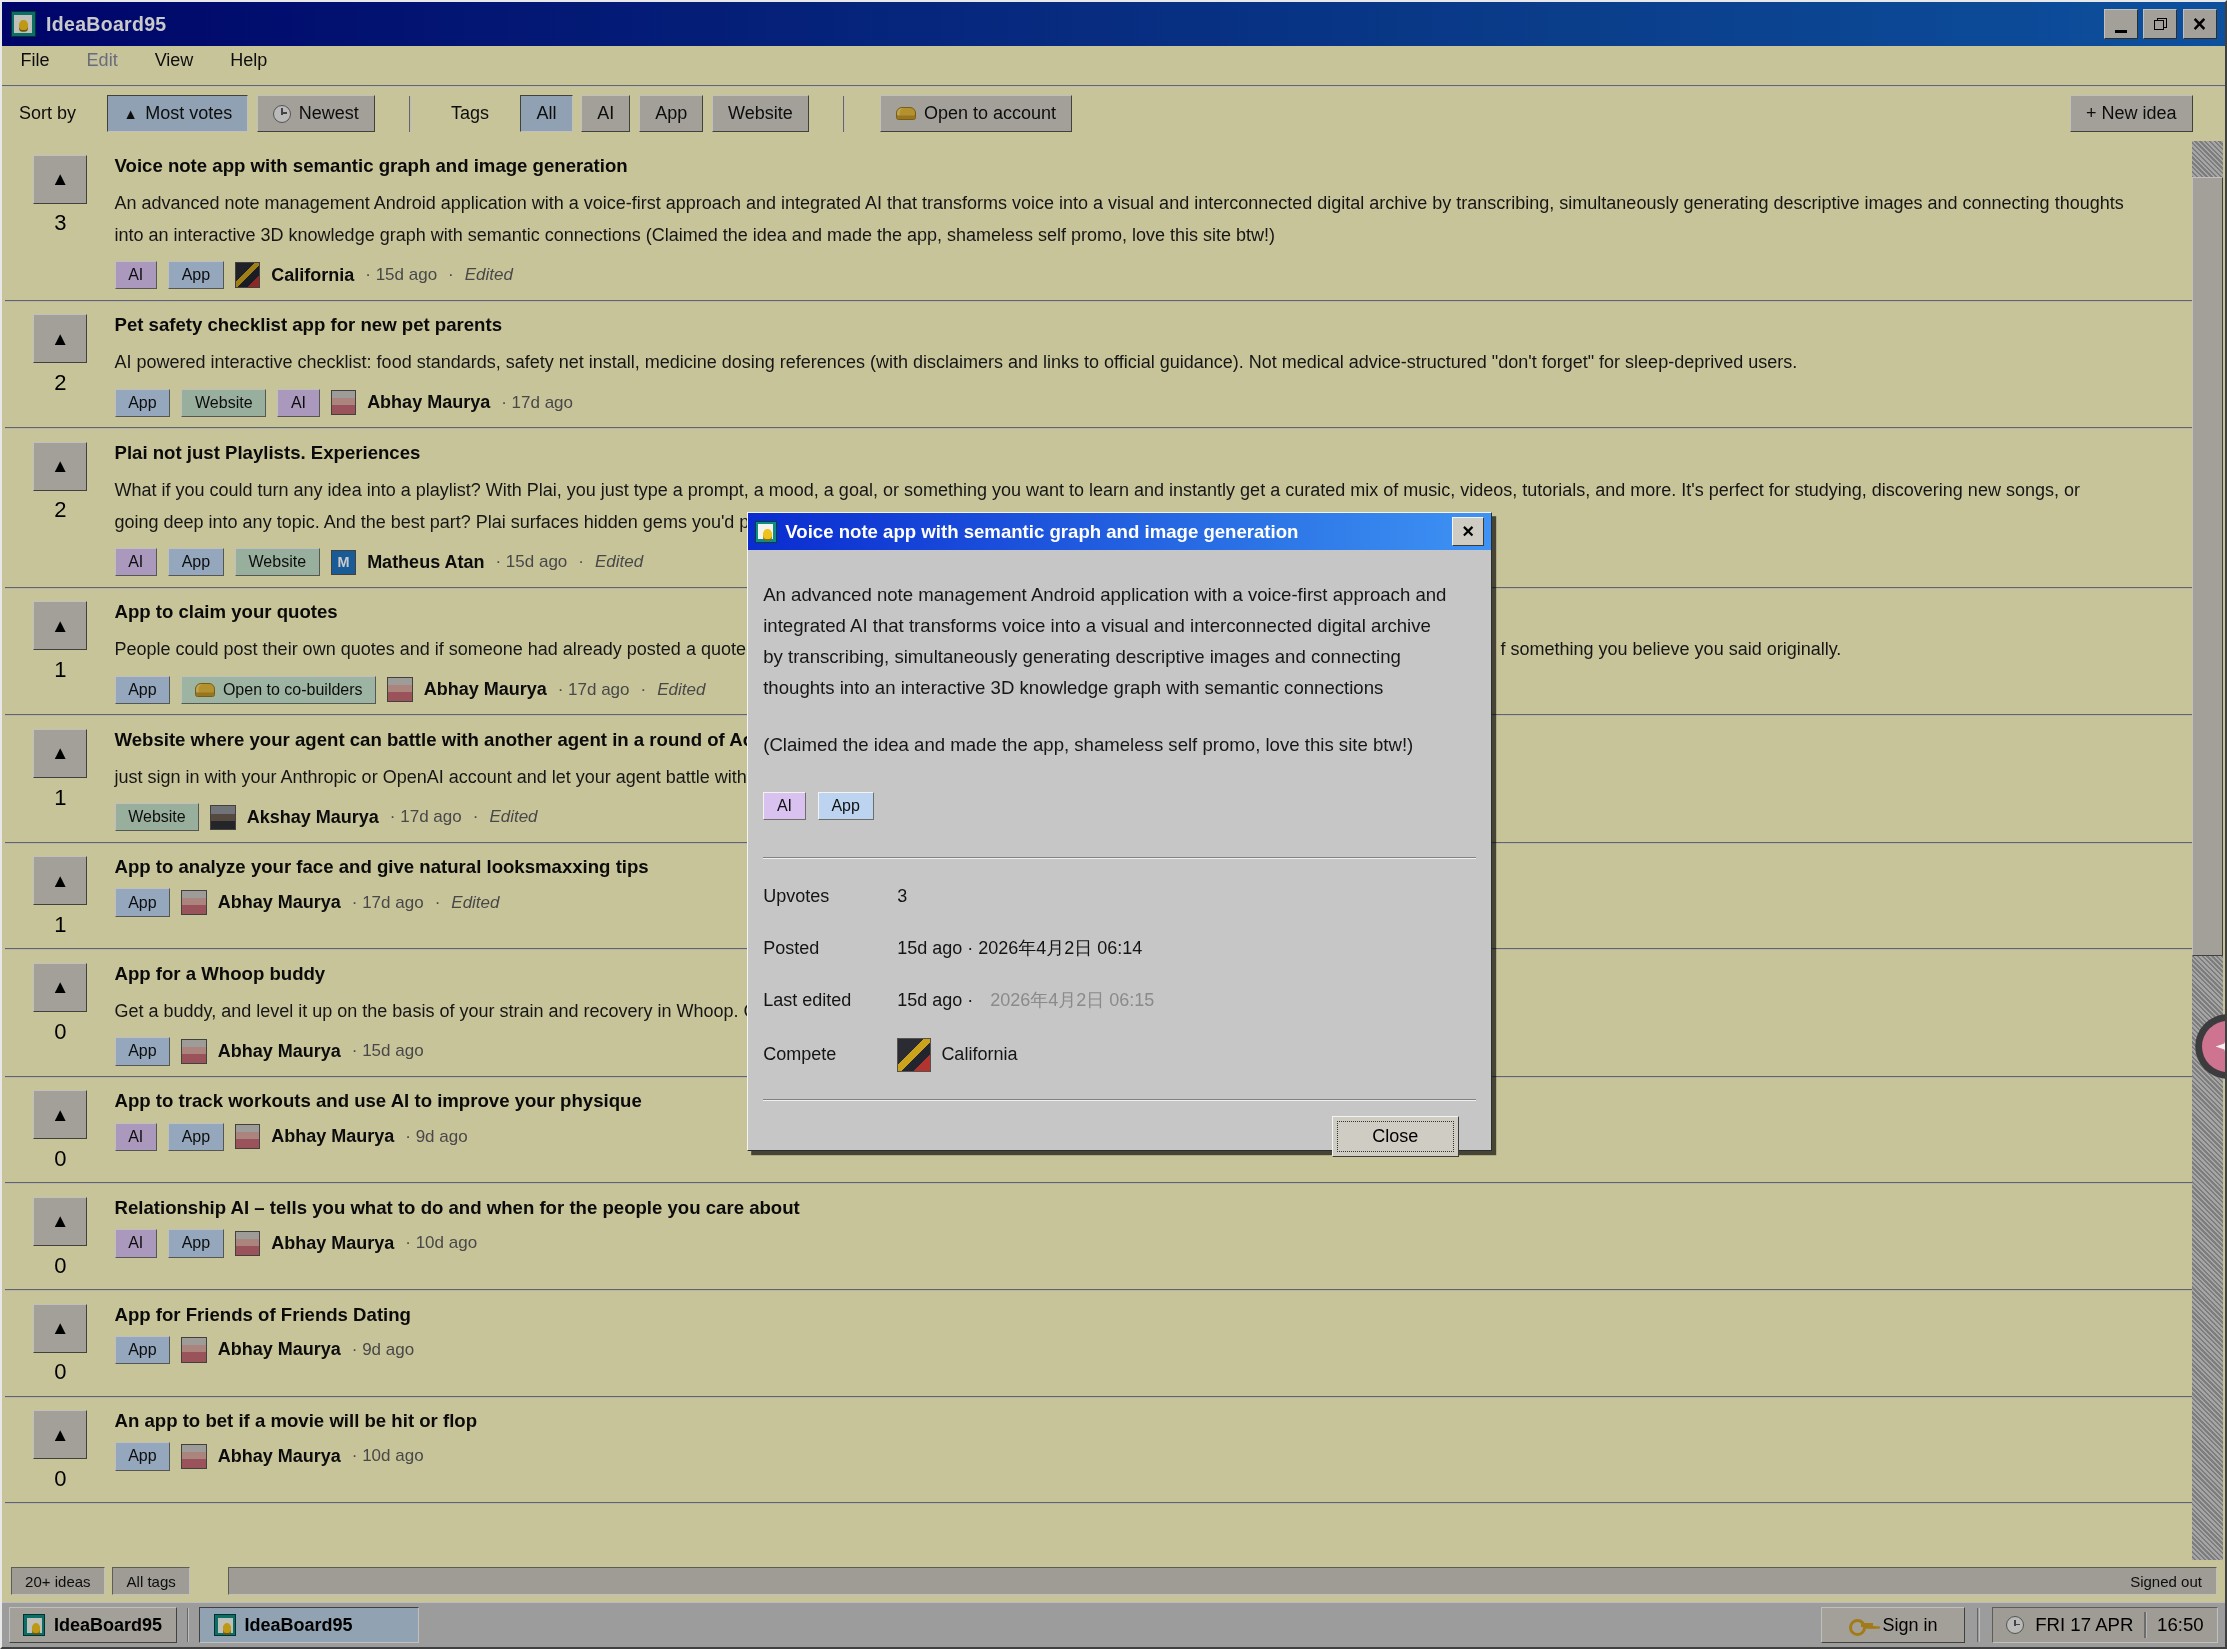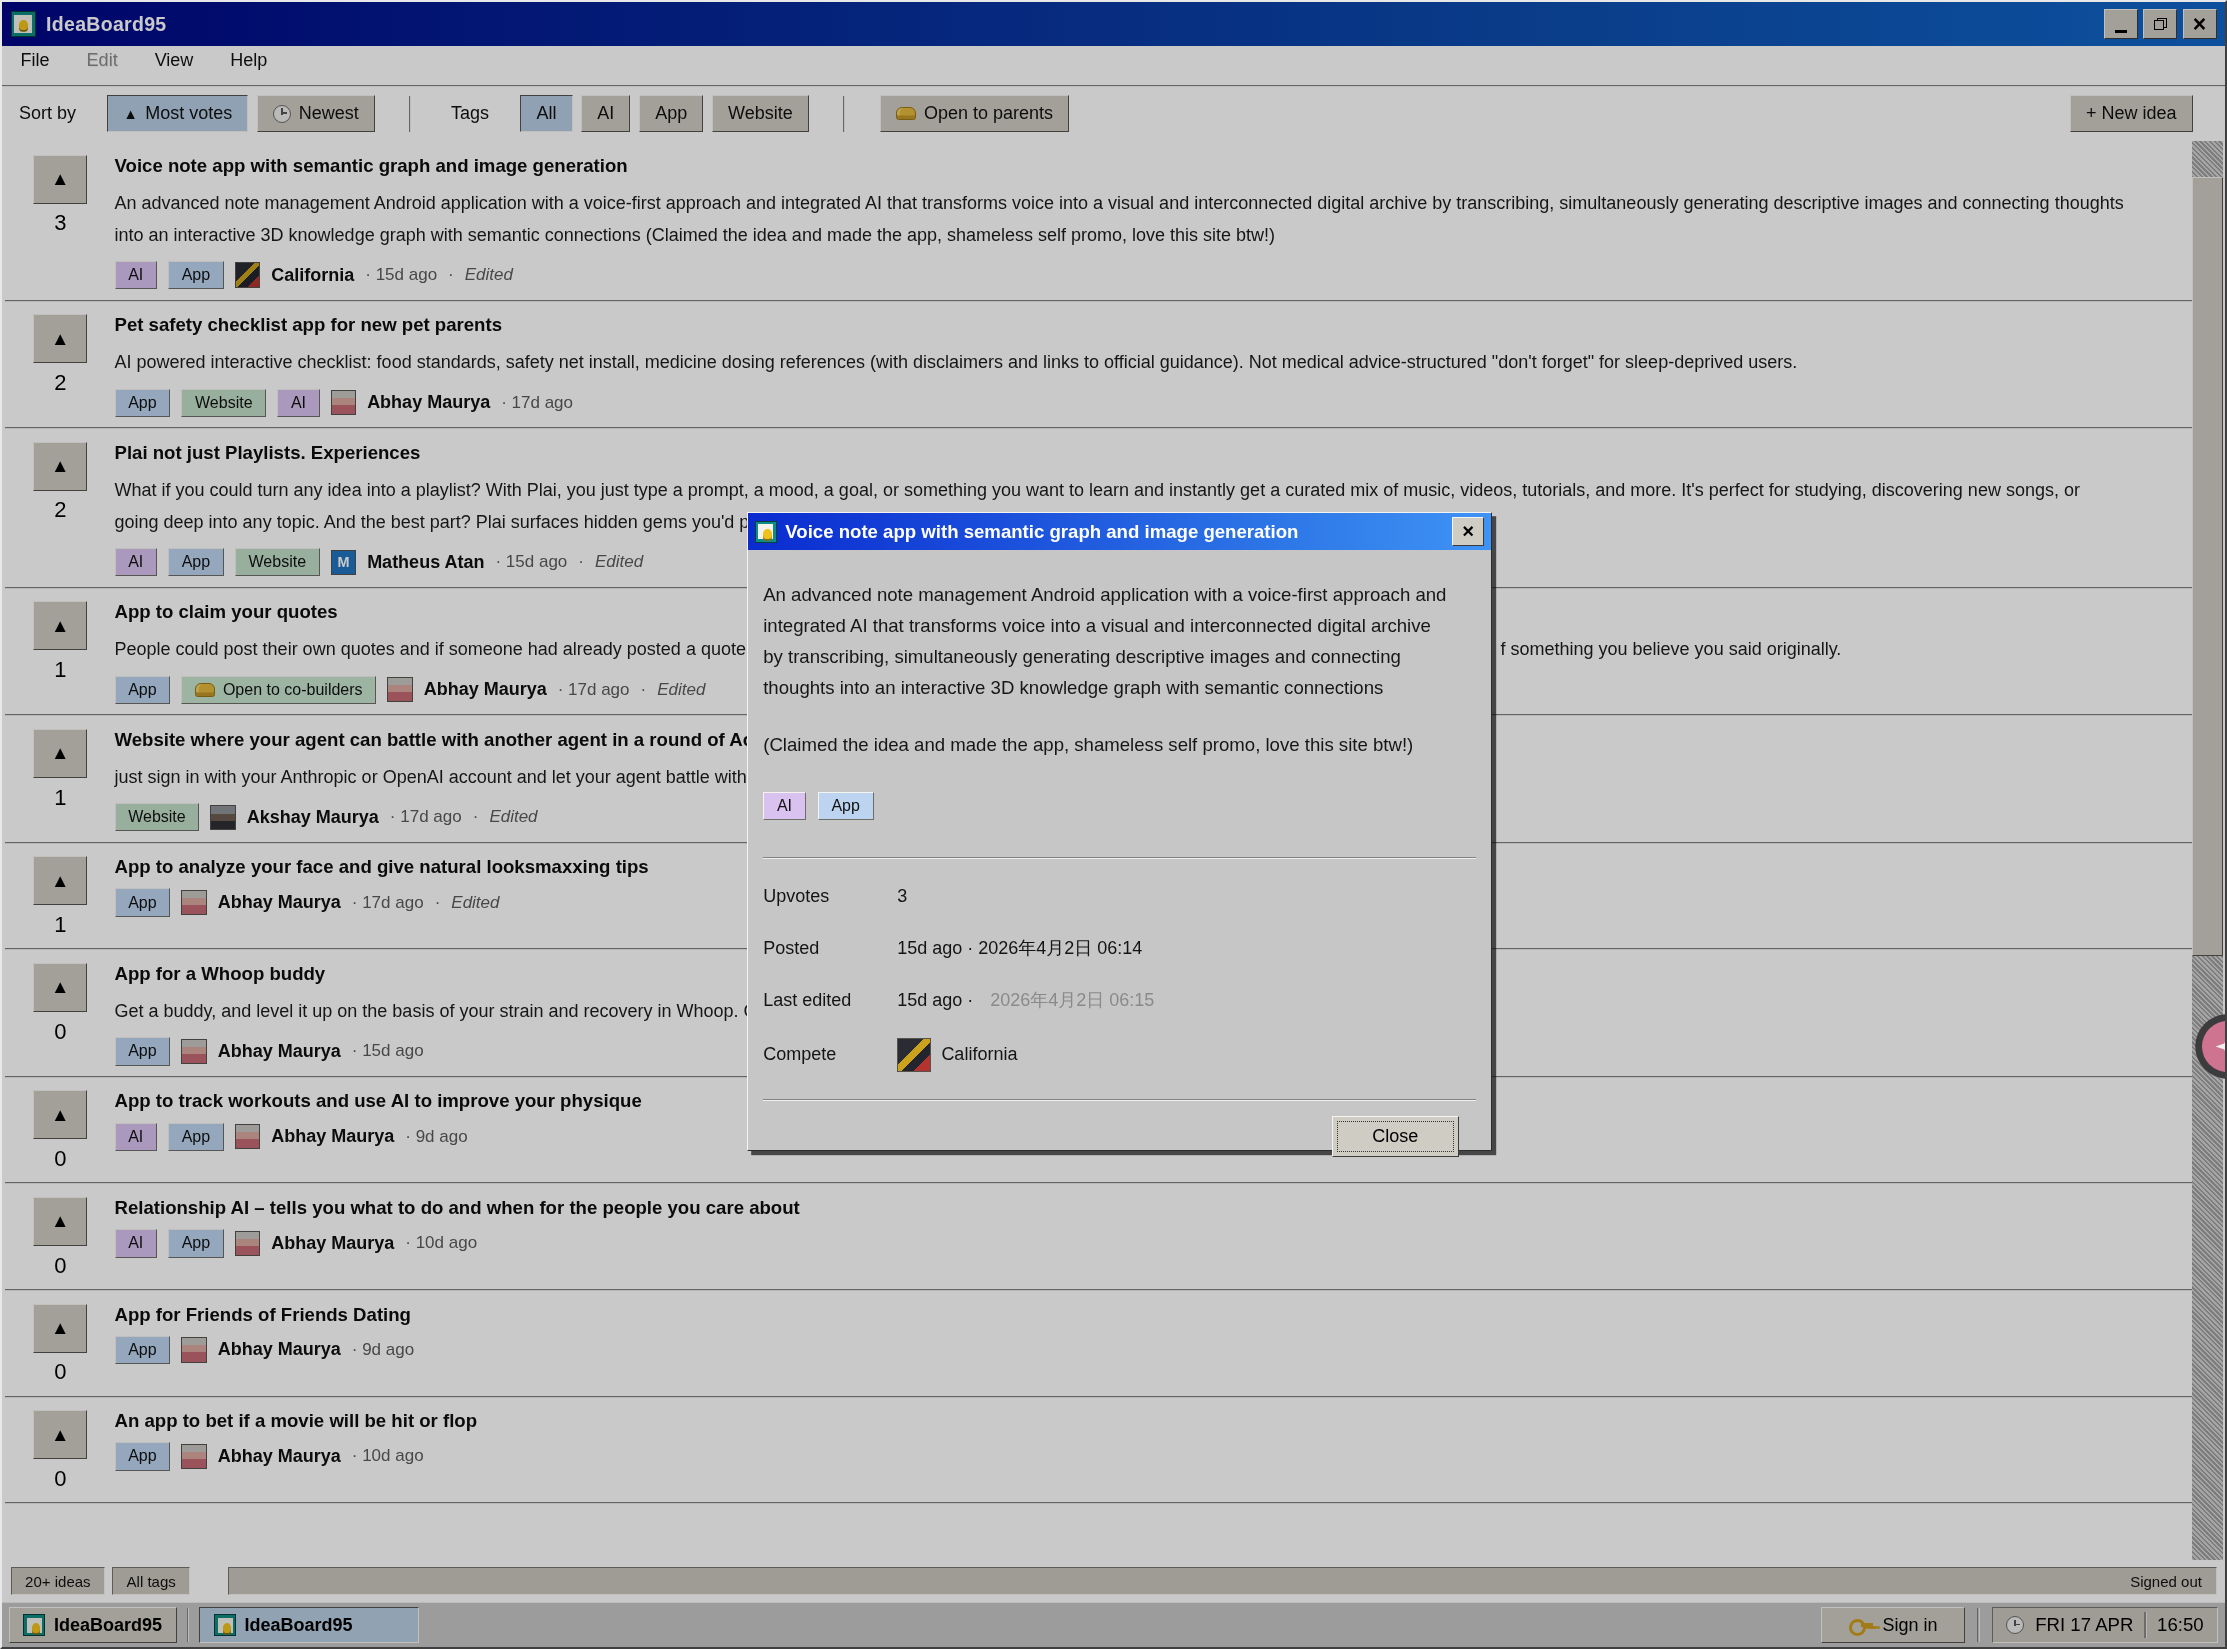--- a/index.html
+++ b/index.html
@@ -1,18 +1,18 @@
 <!DOCTYPE html>
 <html style="font-size:13.6px"><head>
 <meta charset="utf-8">
 <style>
   * { margin:0; padding:0; box-sizing:border-box; }
   html,body { width:2227px; height:1650px; overflow:hidden; }
   body { font-family:"Liberation Sans","DejaVu Sans",sans-serif; background:#9a9a9a; }
-  .app { position:absolute; inset:0; background:#ffffff; border:2.5px solid; border-color:#e8e8e8 #3f3f3f #3f3f3f #e8e8e8; overflow:hidden;padding-left:16px; }
+  .app { position:absolute; inset:0; background:#fef9c3; border:2.5px solid; border-color:#e8e8e8 #3f3f3f #3f3f3f #e8e8e8; overflow:hidden;padding-left:16px; }
 
   
   .raised { background:#cfccc3; border:1.7px solid; border-color:#f5f4f0 #55534e #55534e #f5f4f0; }
   .sunken { border:1.7px solid; border-color:#55534e #f5f4f0 #f5f4f0 #55534e; }
   .etched-h { height:1.7px; border-top:0.8px solid #828282; border-bottom:0.8px solid #efefef; }
   .vsep { width:1.7px; height:36px; border-left:0.8px solid #828282; border-right:0.8px solid #efefef; margin:0 8.5px; }
 
   
   .titlebar { position:absolute; left:0; top:0; right:0; height:44px; background:linear-gradient(90deg,#000685 0%,#0d4eb0 70%,#1166c8 100%); display:flex; align-items:center; padding:0 8.5px; color:#fff; }
   .titlebar .title { font-size:19.5px; font-weight:bold; margin-left:10.2px; letter-spacing:0.3px; }
@@ -161,21 +161,21 @@
     <span class="tb-label">Tags</span>
     <span id="tag-filters" style="display:flex;gap:8.5px;">
         <button class="tb-btn active">All</button>
         <button class="tb-btn">AI</button>
         <button class="tb-btn">App</button>
         <button class="tb-btn">Website</button>
       </span>
     <span class="vsep"></span>
     <button class="tb-btn">
       <span class="icon-hands"></span>
-      <span>Open to parents</span>
+      <span>Open to account</span>
     </button>
     <button class="tb-btn tb-new">+ New idea</button>
   </div>
 
   <div class="content">
     <div id="ideas-list" style="margin-right:30.5px;">
         <div class="idea-row">
           <div class="vote-col">
             <button class="vote-btn">▲</button>
             <div class="vote-count">3</div>

